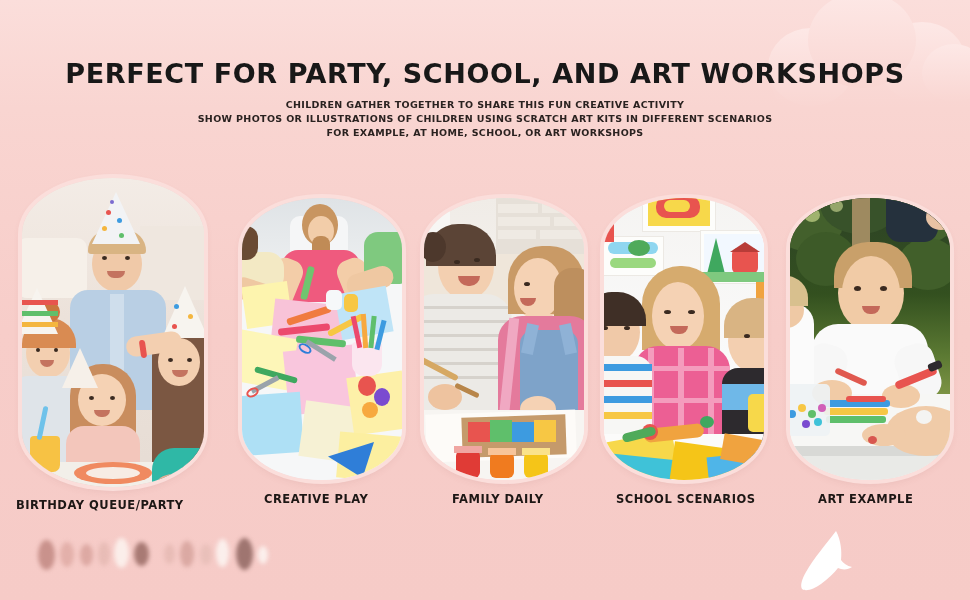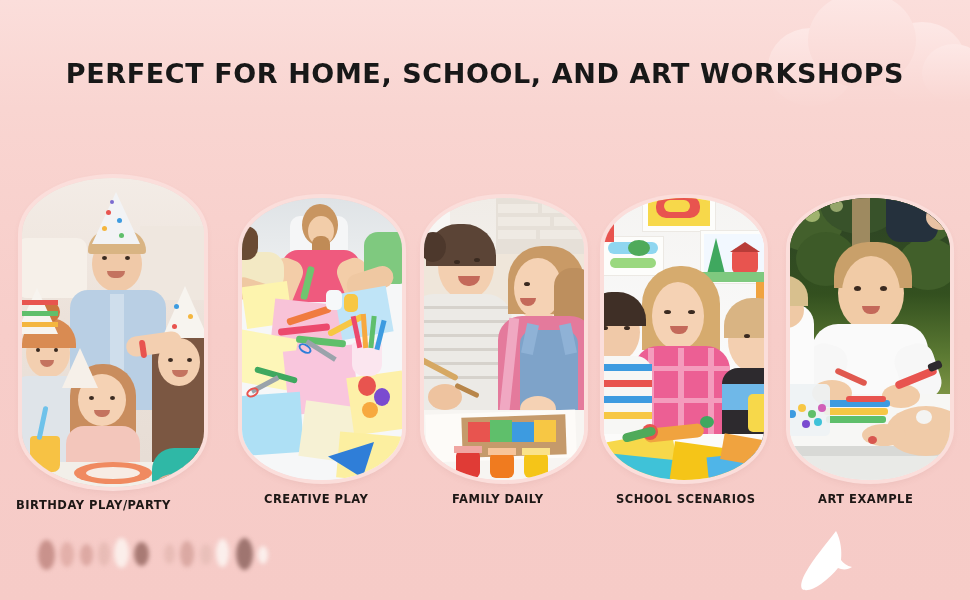--- a/index.html
+++ b/index.html
@@ -95,21 +95,26 @@
 
   <div class="cloud">
     <div class="base"></div>
     <div class="lobe l2"></div>
     <div class="lobe l3"></div>
     <div class="lobe l4"></div>
     <div class="lobe l1"></div>
   </div>
 
   <div class="header">
-    <div class="title">PERFECT FOR HOME, SCHOOL, AND ART WORKSHOPS</div>
+    <div class="title">PERFECT FOR PARTY, SCHOOL, AND ART WORKSHOPS</div>
+    <div class="sub">
+      <div class="line">CHILDREN GATHER TOGETHER TO SHARE THIS FUN CREATIVE ACTIVITY</div>
+      <div class="line">SHOW PHOTOS OR ILLUSTRATIONS OF CHILDREN USING SCRATCH ART KITS IN DIFFERENT SCENARIOS</div>
+      <div class="line">FOR EXAMPLE, AT HOME, SCHOOL, OR ART WORKSHOPS</div>
+    </div>
   </div>
 
   <div class="cards">
 
     <div class="card" style="left:22px; top:178px; width:182px; height:309px;">
       <div class="frame">
         <div class="photo">
           <div class="pl" style="inset:0;background:linear-gradient(180deg,#f3ece6 0%,#ece2da 45%,#e6dcd4 100%);"></div>
           <div class="pl" style="left:-5px;top:60px;width:70px;height:60px;background:#f6f0e9;border-radius:10px;"></div>
           <div class="pl" style="left:118px;top:48px;width:64px;height:74px;background:#efe7df;"></div>
@@ -166,21 +171,21 @@
 
           <div class="pl" style="left:0;top:284px;width:182px;height:30px;background:#f2efe9;"></div>
           <div class="rr" style="left:8px;top:258px;width:30px;height:36px;background:#f7c244;border-radius:4px 4px 7px 7px;"></div>
           <div class="pl" style="left:18px;top:228px;width:5px;height:34px;background:#6fc2ea;border-radius:3px;transform:rotate(12deg);"></div>
           <div class="el" style="left:52px;top:284px;width:78px;height:22px;background:#f08a60;"></div>
           <div class="el" style="left:64px;top:289px;width:54px;height:12px;background:#f7ece4;"></div>
           <div class="pl" style="left:130px;top:270px;width:56px;height:44px;background:#2fb8a6;border-radius:22px 6px 0 0;"></div>
           <div class="el" style="left:136px;top:296px;width:34px;height:16px;background:#f0ab93;"></div>
         </div>
       </div>
-      <div class="caption" style="left:-6px; top:320px;">BIRTHDAY PLAY/PARTY</div>
+      <div class="caption" style="left:-6px; top:320px;">BIRTHDAY QUEUE/PARTY</div>
     </div>
 
     <div class="card" style="left:242px; top:198px; width:160px; height:282px;">
       <div class="frame">
         <div class="photo">
           <div class="pl" style="inset:0;background:linear-gradient(180deg,#dfe3e6 0%,#eef0f1 28%,#f4f5f6 100%);"></div>
 
           <div class="pl" style="left:-10px;top:72px;width:180px;height:220px;background:#f6f7f8;"></div>
 
           <div class="pl" style="left:48px;top:18px;width:58px;height:62px;background:#f5f6f7;border-radius:10px;"></div>

